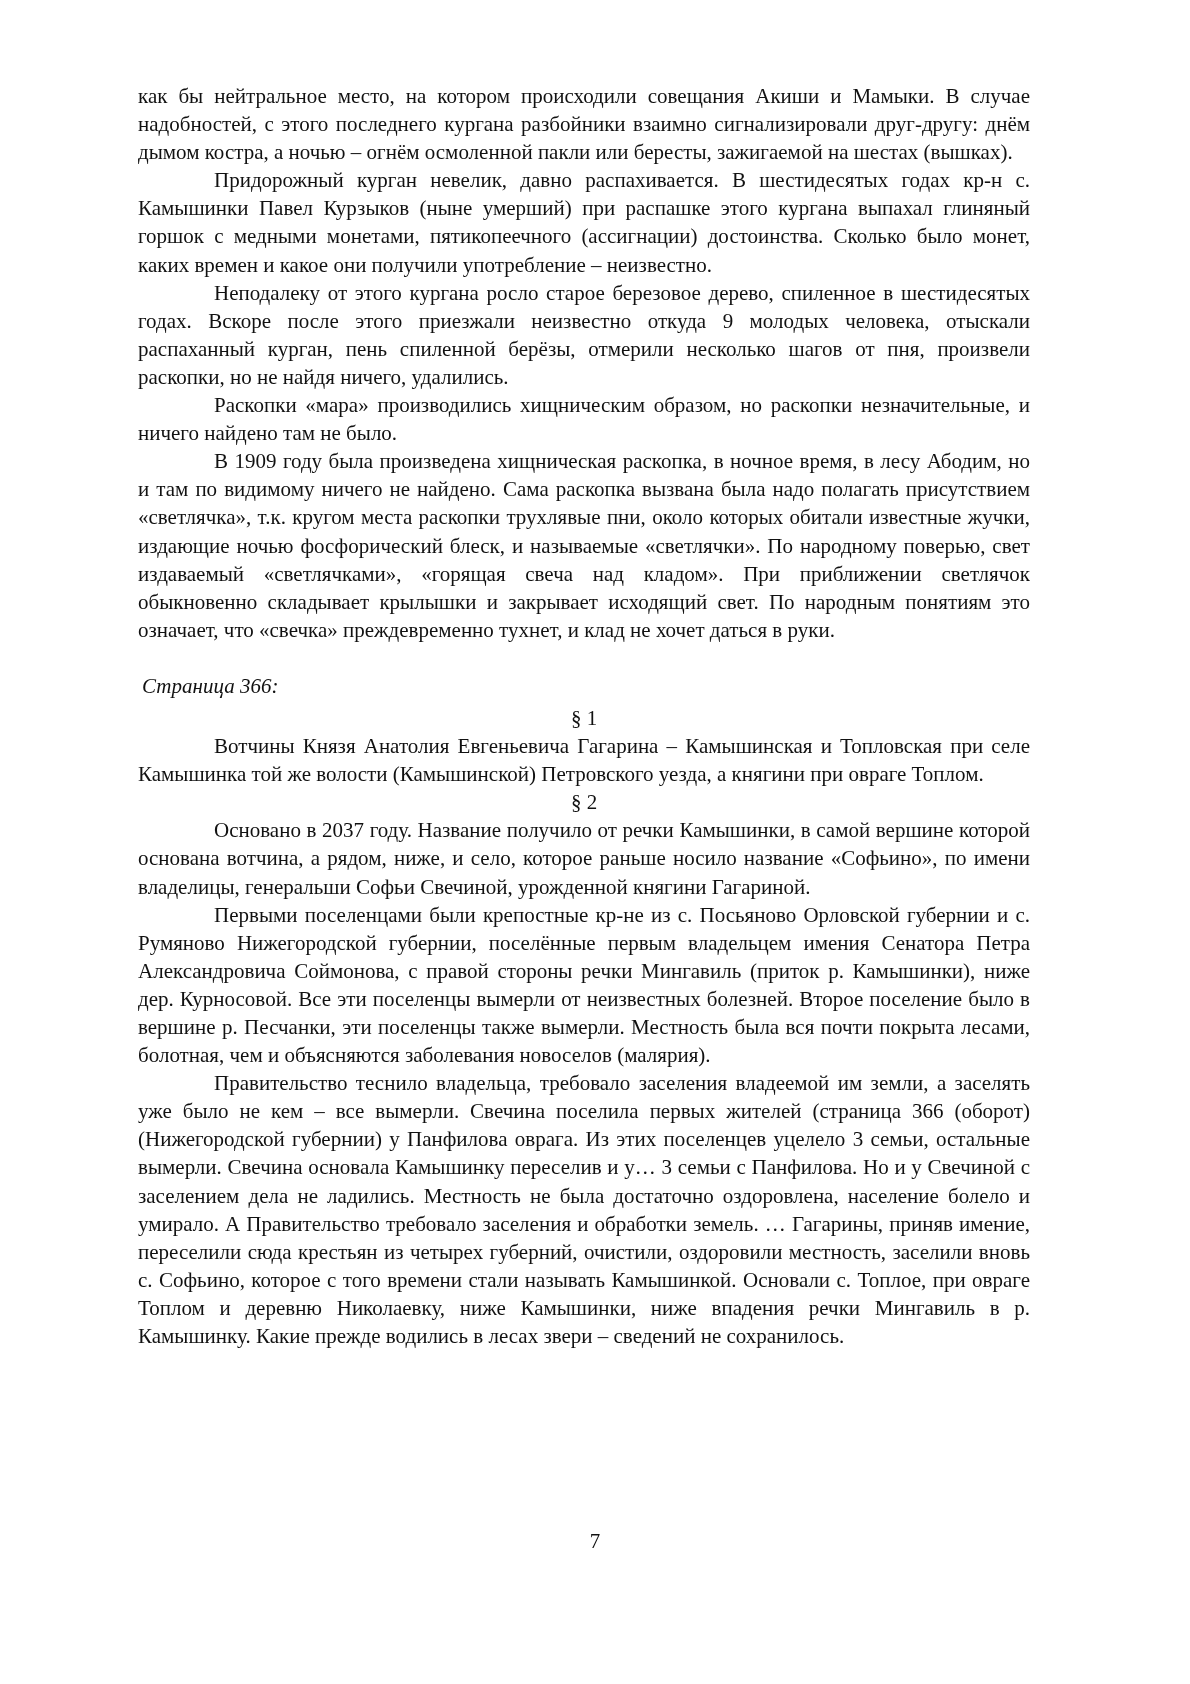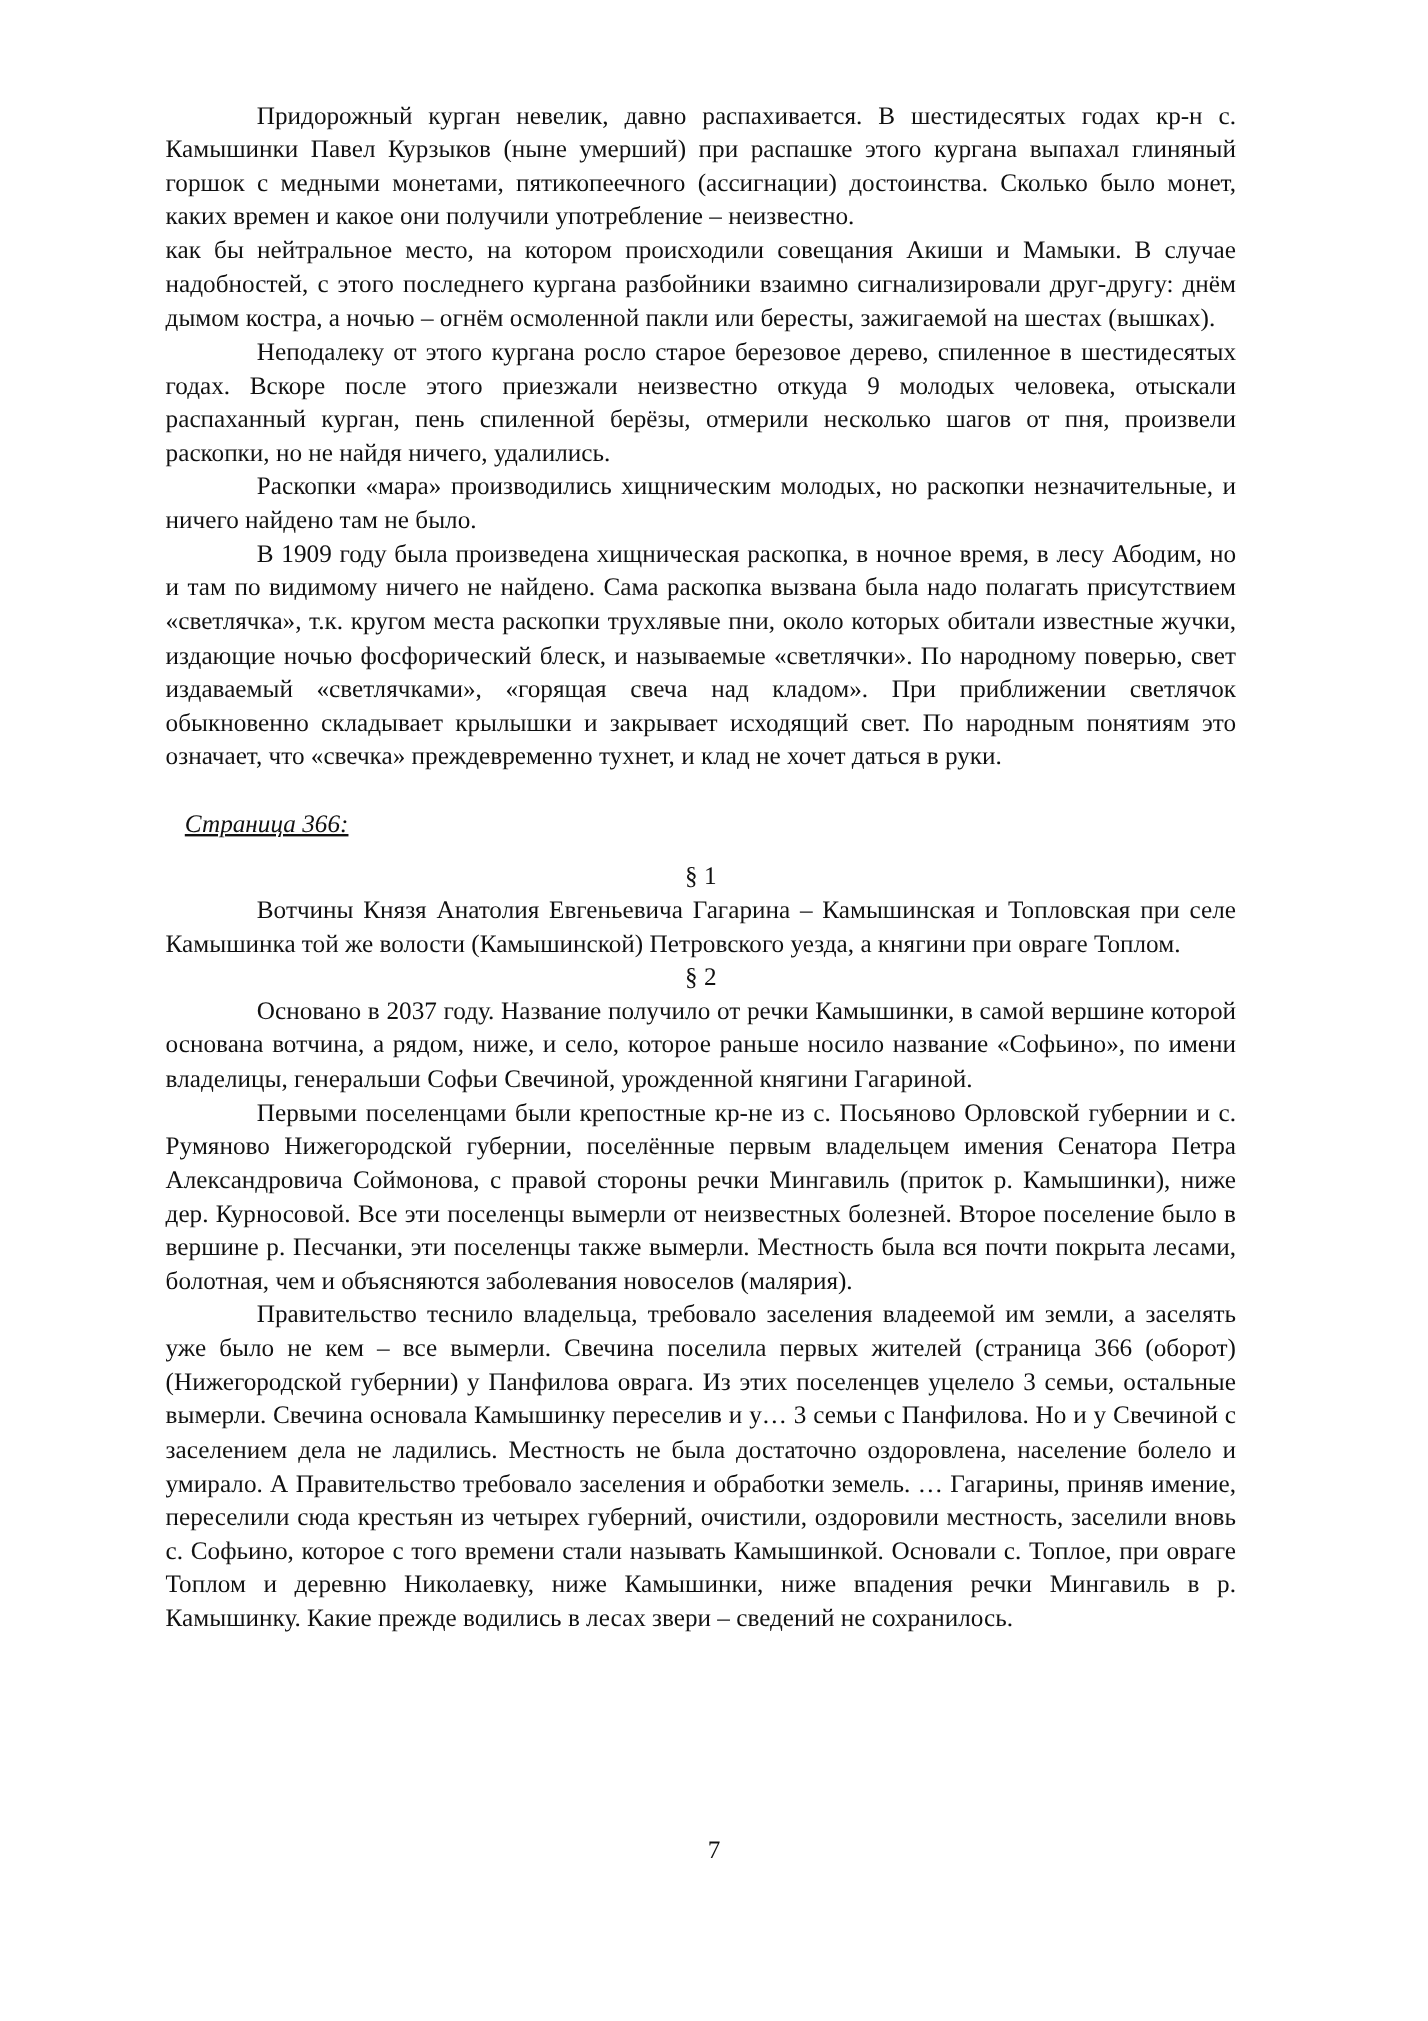--- a/index.html
+++ b/index.html
@@ -11,41 +11,41 @@
     width: 892px;
     font-family: "Liberation Serif", "DejaVu Serif", serif;
     font-size: 21px;
     line-height: 28.1px;
     color: #111111;
     text-align: justify;
   }
   .p { margin: 0; text-indent: 76px; }
   .p.noindent { text-indent: 0; }
   .gap { height: 28px; }
-  .page-ref { margin: 16px; font-style: italic; margin-top: 27px; text-decoration: underline; }
+  .page-ref { margin: 4px; font-style: italic; margin-top: 27px; }
   .section { margin: 0; text-align: center; }
   .it { }
   .page-number {
     position: absolute;
     left: 0; width: 1190px;
     top: 1529px;
     text-align: center;
     font-family: "Liberation Serif", "DejaVu Serif", serif;
     font-size: 21px;
     color: #111111;
   }
 </style>
 </head>
 <body>
 
 <div class="page">
+  <p class="p noindent">как бы нейтральное место, на котором происходили совещания Акиши и Мамыки. В случае надобностей, с этого последнего кургана разбойники взаимно сигнализировали друг-другу: днём дымом костра, а ночью – огнём осмоленной пакли или бересты, зажигаемой на шестах (вышках).</p>
   <p class="p">Придорожный курган невелик, давно распахивается. В шестидесятых годах кр-н с. Камышинки Павел Курзыков (ныне умерший) при распашке этого кургана выпахал глиняный горшок с медными монетами, пятикопеечного (ассигнации) достоинства. Сколько было монет, каких времен и какое они получили употребление – неизвестно.</p>
-  <p class="p noindent">как бы нейтральное место, на котором происходили совещания Акиши и Мамыки. В случае надобностей, с этого последнего кургана разбойники взаимно сигнализировали друг-другу: днём дымом костра, а ночью – огнём осмоленной пакли или бересты, зажигаемой на шестах (вышках).</p>
   <p class="p">Неподалеку от этого кургана росло старое березовое дерево, спиленное в шестидесятых годах. Вскоре после этого приезжали неизвестно откуда 9 молодых человека, отыскали распаханный курган, пень спиленной берёзы, отмерили несколько шагов от пня, произвели раскопки, но не найдя ничего, удалились.</p>
-  <p class="p">Раскопки «мара» производились хищническим молодых, но раскопки незначительные, и ничего найдено там не было.</p>
+  <p class="p">Раскопки «мара» производились хищническим образом, но раскопки незначительные, и ничего найдено там не было.</p>
   <p class="p">В 1909 году была произведена хищническая раскопка, в ночное время, в лесу Абодим, но и там по видимому ничего не найдено. Сама раскопка вызвана была надо полагать присутствием «светлячка», т.к. кругом места раскопки трухлявые пни, около которых обитали известные жучки, издающие ночью фосфорический блеск, и называемые «светлячки». По народному поверью, свет издаваемый «светлячками», «горящая свеча над кладом». При приближении светлячок обыкновенно складывает крылышки и закрывает исходящий свет. По народным понятиям это означает, что «свечка» преждевременно тухнет, и клад не хочет даться в руки.</p>
 
   <div class="gap"></div>
   <p class="page-ref" style="margin-top:0">Страница 366:</p>
 
   <p class="section">§ 1</p>
   <p class="p">Вотчины Князя Анатолия Евгеньевича Гагарина – Камышинская и Топловская при селе Камышинка той же волости (Камышинской) Петровского уезда, а княгини при овраге Топлом.</p>
 
   <p class="section">§ 2</p>
   <p class="p">Основано в 2037 году. Название получило от речки Камышинки, в самой вершине которой основана вотчина, а рядом, ниже, и село, которое раньше носило название «Софьино», по имени владелицы, генеральши Софьи Свечиной, урожденной княгини Гагариной.</p>

